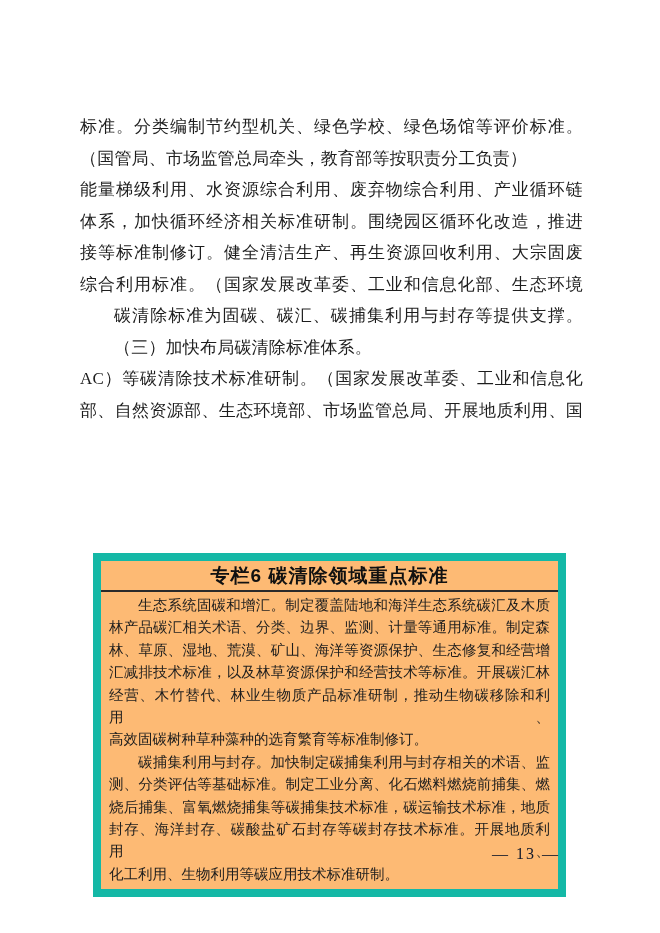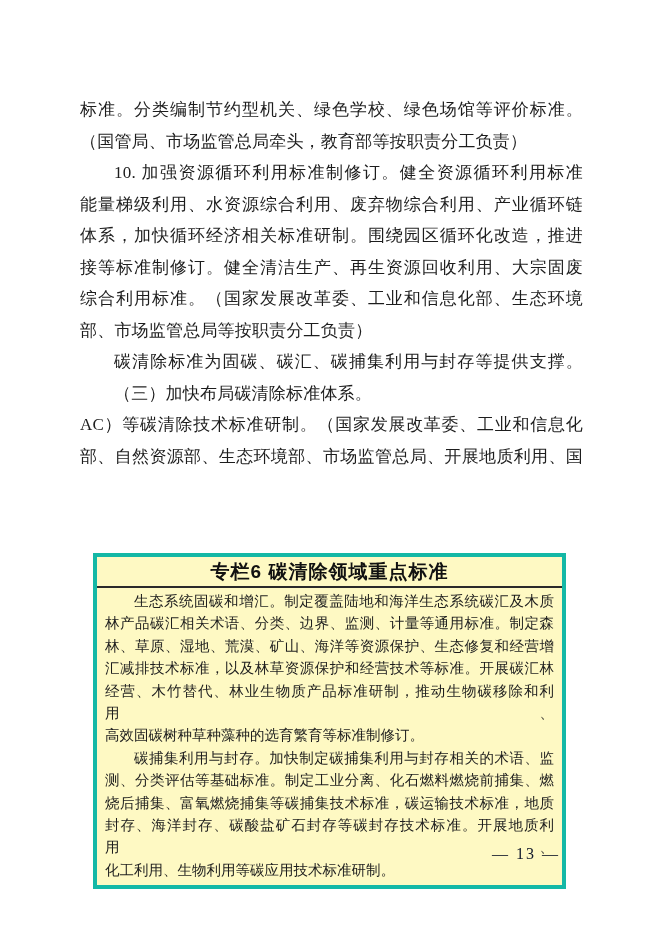--- a/index.html
+++ b/index.html
@@ -14,44 +14,44 @@
   }
   .page {
     position: absolute;
     inset: 0;
     background: #ffffff;
   }
   
   .main-text {
     position: absolute;
     left: 80px;
-    top: 94px;
+    top: 111px;
     width: 503px;
   }
   .line {
     font-size: 17px;
     line-height: 31.5px;
     height: 31.5px;
     text-align: justify;
     text-align-last: justify;
     text-justify: inter-character;
     letter-spacing: 0.2px;
   }
   .line.last { text-align-last: left; }
   .line.indent { text-indent: 2em; }
 
   
   .callout {
     position: absolute;
     left: 93px;
     top: 553px;
     width: 473px;
-    border: 4px solid #14b8a6;
+    border: 8px solid #14b8a6;
     box-sizing: border-box;
-    background: #fef9c3;
+    background: #fdba74;
   }
   .callout-title {
     height: 29px;
     line-height: 29px;
     text-align: center;
     font-family: "Liberation Sans", sans-serif;
     font-weight: bold;
     font-size: 19px;
     color: #111;
     border-bottom: 2px solid #2a2a2a;
@@ -82,26 +82,24 @@
   }
 </style>
 </head>
 <body>
 
 <div class="page">
 
   <div class="main-text">
     <div class="line">标准。分类编制节约型机关、绿色学校、绿色场馆等评价标准。</div>
     <div class="line last">（国管局、市场监管总局牵头，教育部等按职责分工负责）</div>
-    <div class="line indent">10. 加强资源循环利用标准制修订。健全资源循环利用标准</div>
     <div class="line">能量梯级利用、水资源综合利用、废弃物综合利用、产业循环链</div>
     <div class="line">体系，加快循环经济相关标准研制。围绕园区循环化改造，推进</div>
     <div class="line">接等标准制修订。健全清洁生产、再生资源回收利用、大宗固废</div>
     <div class="line">综合利用标准。（国家发展改革委、工业和信息化部、生态环境</div>
-    <div class="line last">部、市场监管总局等按职责分工负责）</div>
     <div class="line indent">碳清除标准为固碳、碳汇、碳捕集利用与封存等提供支撑。</div>
     <div class="line indent last">（三）加快布局碳清除标准体系。</div>
     <div class="line">AC）等碳清除技术标准研制。（国家发展改革委、工业和信息化</div>
     <div class="line">部、自然资源部、生态环境部、市场监管总局、开展地质利用、国</div>
   </div>
 
   <div class="callout">
     <div class="callout-title">专栏6 碳清除领域重点标准</div>
     <div class="callout-body">
       <div class="bline indent">生态系统固碳和增汇。制定覆盖陆地和海洋生态系统碳汇及木质</div>

